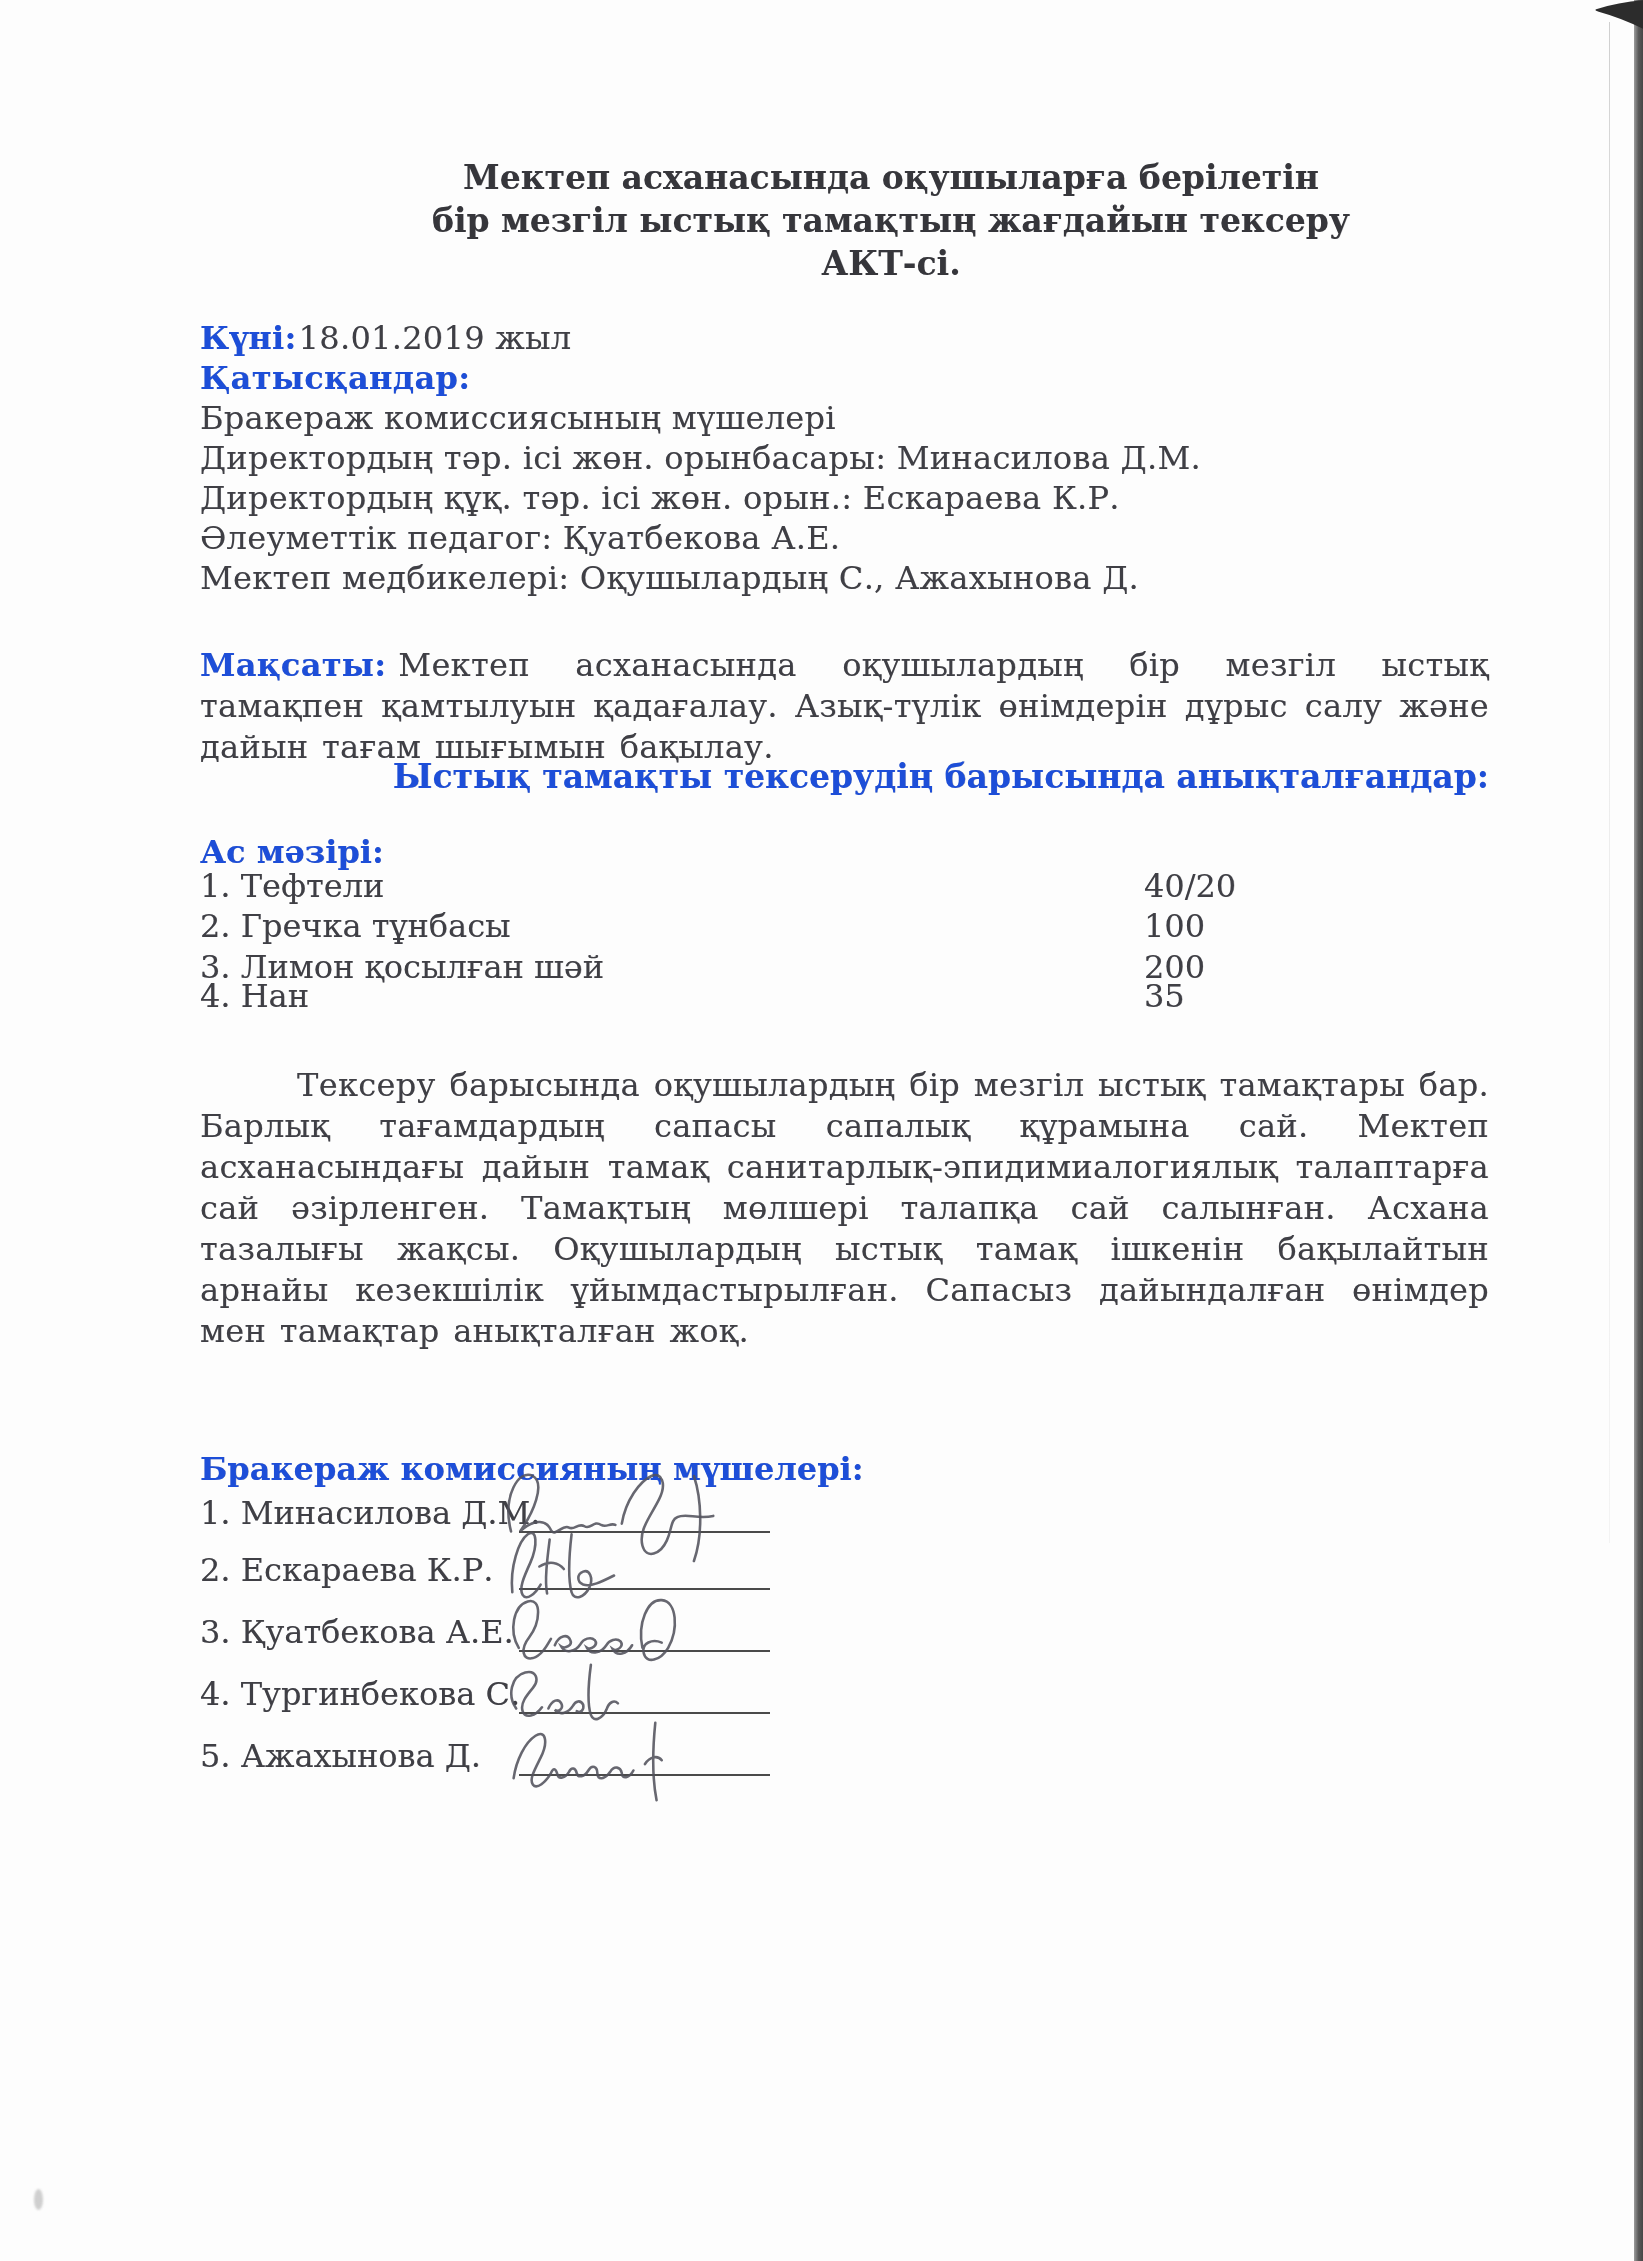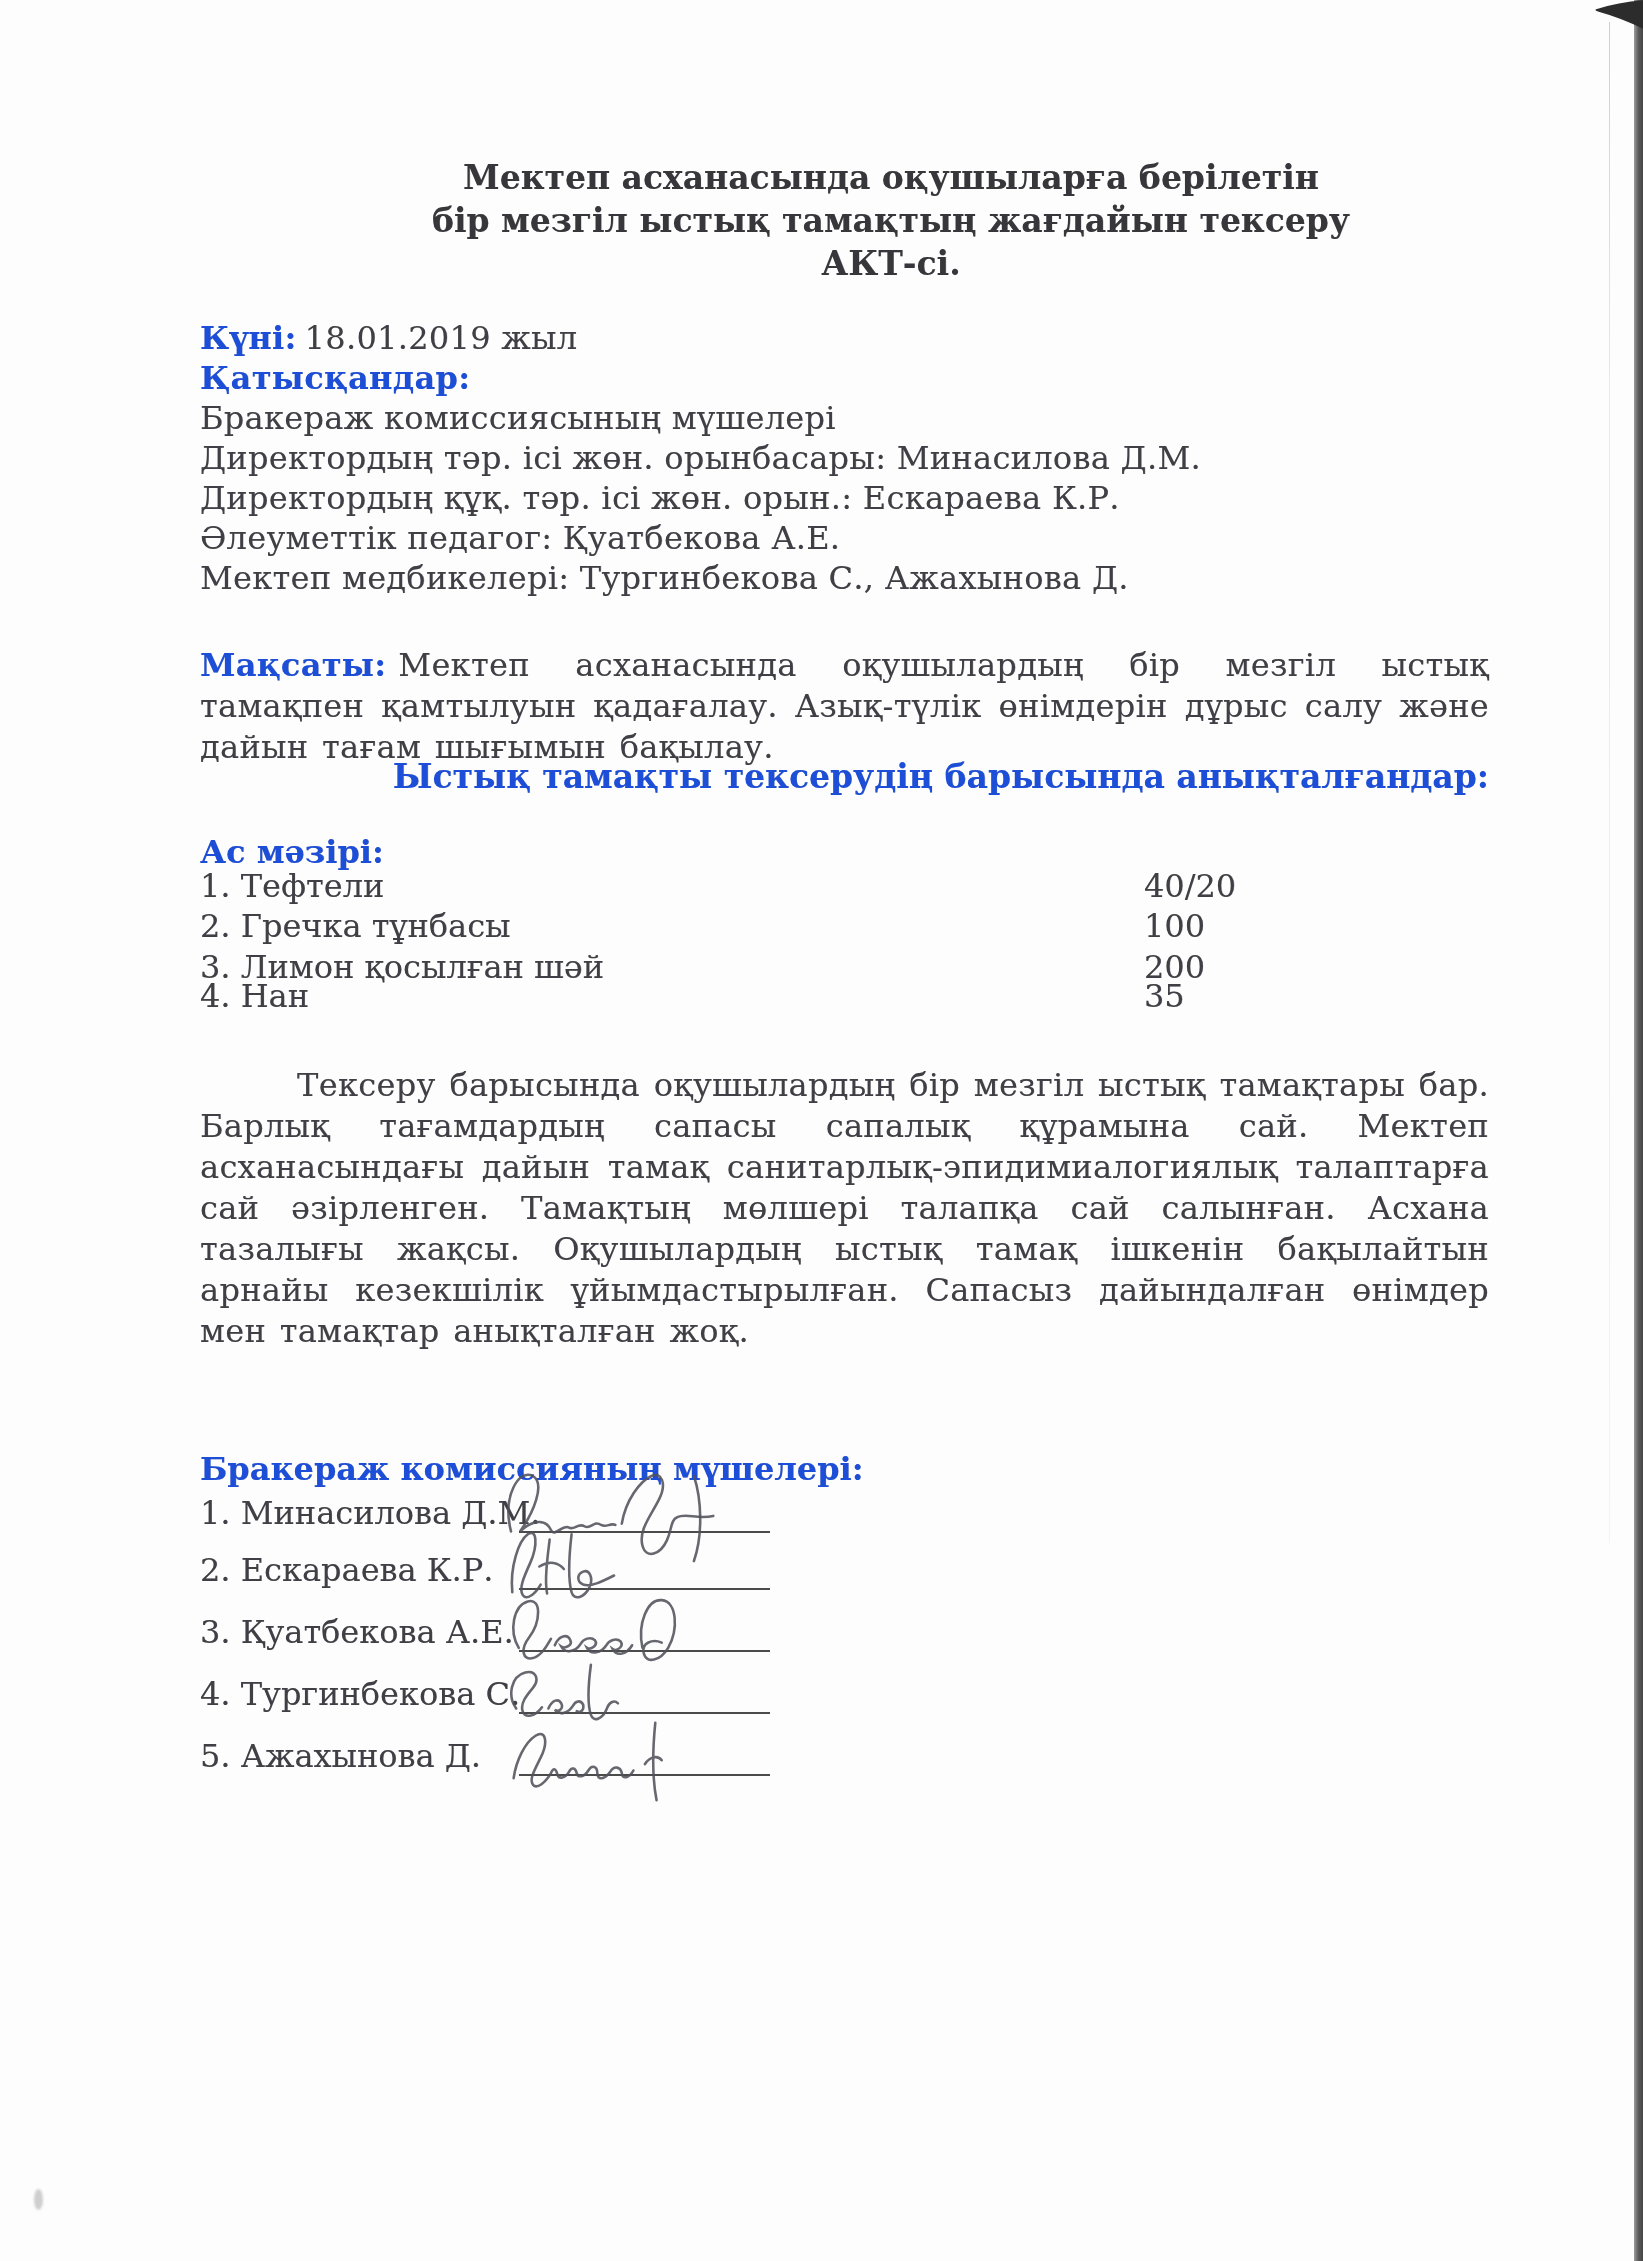--- a/index.html
+++ b/index.html
@@ -19,21 +19,21 @@
     position:absolute; left:222px; top:156px; width:1338px;
     text-align:center; font-weight:bold; color:#36363b;
     font-size:33px; line-height:43px;
   }
 
   
   .meta {
     position:absolute; left:200px; top:318px; width:1321px;
     font-size:32px; line-height:40px; letter-spacing:0.3px;
   }
-  .meta .val { margin-left:8px; }
+  .meta .val { margin-left:2px; }
 
   
   .purpose {
     position:absolute; left:200px; top:645px; width:1289px;
     font-size:32px; line-height:41px; text-align:justify;
     letter-spacing:0.3px; word-spacing:3.2px;
   }
   .purpose .lbl { margin-right:12px; }
 
   
@@ -90,21 +90,21 @@
 
   <div class="meta">
     <div>
       <span class="b">Күні:</span><span class="val">18.01.2019 жыл</span>
     </div>
     <div class="b">Қатысқандар:</div>
     <div>Бракераж комиссиясының мүшелері</div>
     <div>Директордың тәр. ісі жөн. орынбасары: Минасилова Д.М.</div>
     <div>Директордың құқ. тәр. ісі жөн. орын.: Ескараева К.Р.</div>
     <div>Әлеуметтік педагог: Қуатбекова А.Е.</div>
-    <div>Мектеп медбикелері: Тургинбекова С., Ажахынова Д.</div>
+    <div>Мектеп медбикелері: Оқушылардың С., Ажахынова Д.</div>
   </div>
 
   <div class="purpose">
     <span class="b lbl">Мақсаты:</span><span>Мектеп асханасында оқушылардың бір мезгіл ыстық тамақпен қамтылуын қадағалау. Азық-түлік өнімдерін дұрыс салу және дайын тағам шығымын бақылау.</span>
   </div>
 
   <div class="findings b">Ыстық тамақты тексерудің барысында анықталғандар:</div>
 
   <div class="menu">
     <div class="menu-label b">Ас мәзірі:</div>

